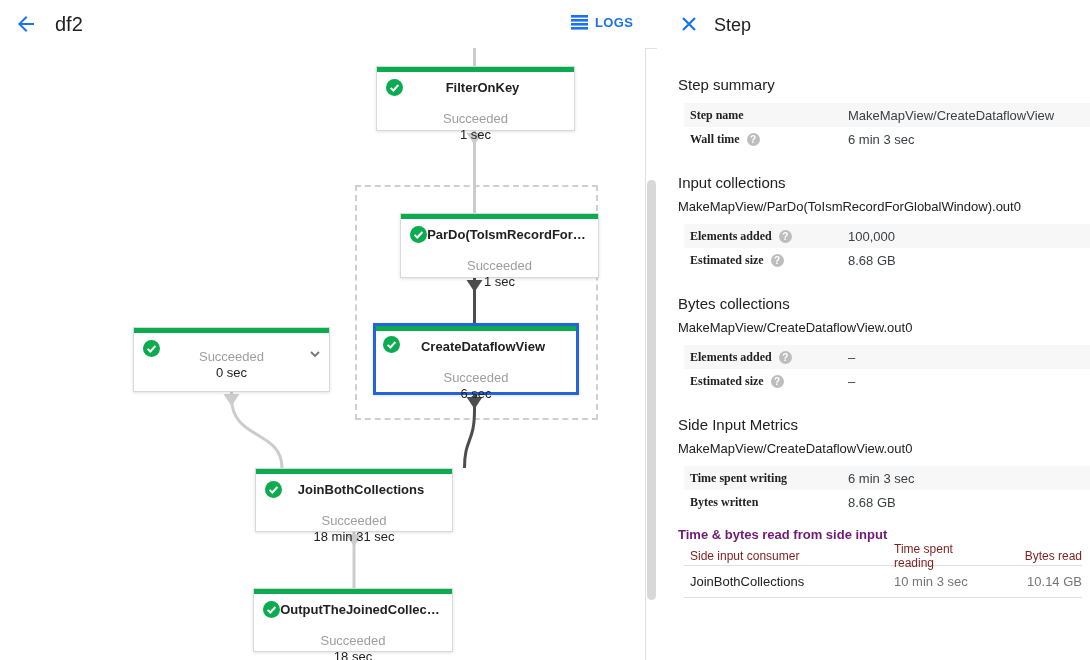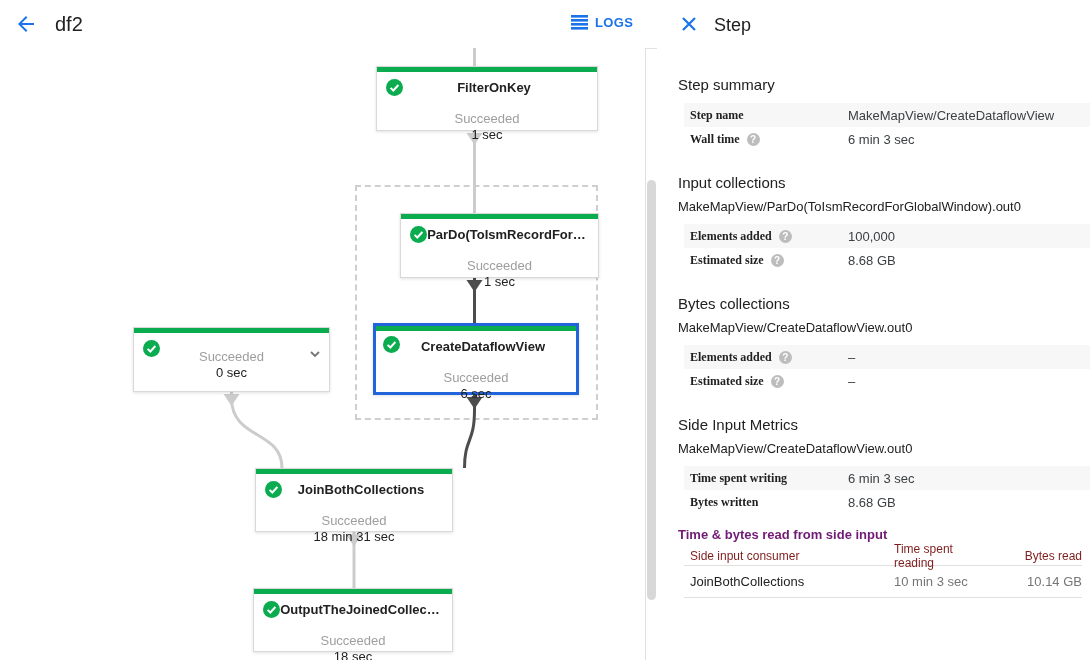--- a/index.html
+++ b/index.html
@@ -29,21 +29,21 @@
   .node .check { position:absolute; left:9px; top:12px; width:17px; height:17px; }
   .node.selected { border:3px solid #2264dc; }
   .node.selected .check { left:7px; top:10px; }
   .n-title { margin-top:8px; font-size:13px; font-weight:bold; color:#212121; text-align:center;
              line-height:15px; padding:0 10px 0 24px; white-space:nowrap; overflow:hidden; }
   .n-status { font-size:13px; color:#9e9e9e; text-align:center; line-height:15px; margin-top:16px; }
   .n-time { font-size:13px; color:#212121; text-align:center; line-height:15px; margin-top:1px; }
   .node-chevron { position:absolute; right:8px; top:16px; }
 
   
-  .n-filter  { left:376px; top:18px;  width:222px; height:65px; }
+  .n-filter  { left:376px; top:18px;  width:199px; height:65px; }
   .n-pardo   { left:400px; top:165px; width:199px; height:65px; }
   .n-create  { left:373px; top:275px; width:206px; height:72px; }
   .n-read    { left:133px; top:279px; width:197px; height:65px; }
   .n-join    { left:255px; top:420px; width:198px; height:64px; }
   .n-output  { left:253px; top:540px; width:200px; height:64px; }
 
   
   .v-divider { position:absolute; left:645px; top:48px; width:1px; height:612px; background:#e0e0e0; }
   .scroll-thumb { position:absolute; left:647px; top:180px; width:9px; height:420px;
                   background:#d8d8d8; border-radius:5px; }

